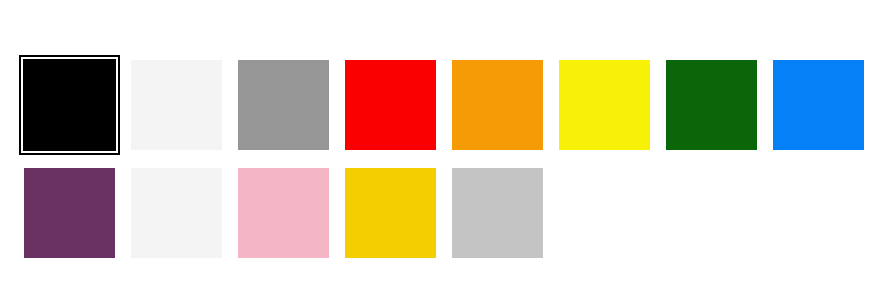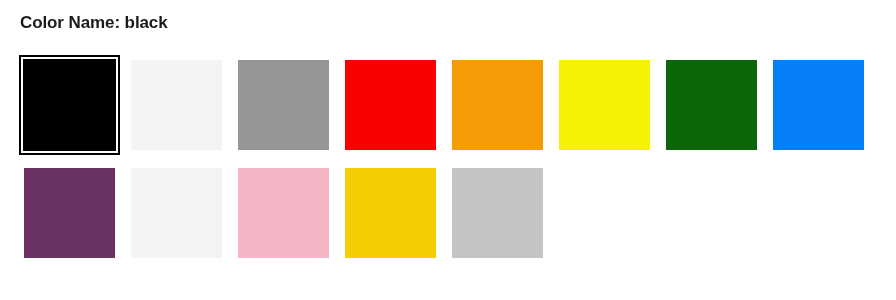--- a/index.html
+++ b/index.html
@@ -70,21 +70,20 @@
     height: 100px;
     border: 2px solid #000000;
     box-shadow: inset 0 0 0 2px #ffffff;
   }
 </style>
 </head>
 <body>
 
 <div class="page">
 
-  <div class="color-name-title">Color Name: black</div>
 
   <div class="swatch-grid">
       <div class="swatch-row">
         <div class="swatch-cell">
           <div class="swatch selected" title="black" style="background: rgb(0, 0, 0);"></div>
         </div>
         <div class="swatch-cell">
           <div class="swatch" title="white" style="background: rgb(244, 244, 244);"></div>
         </div>
         <div class="swatch-cell">

